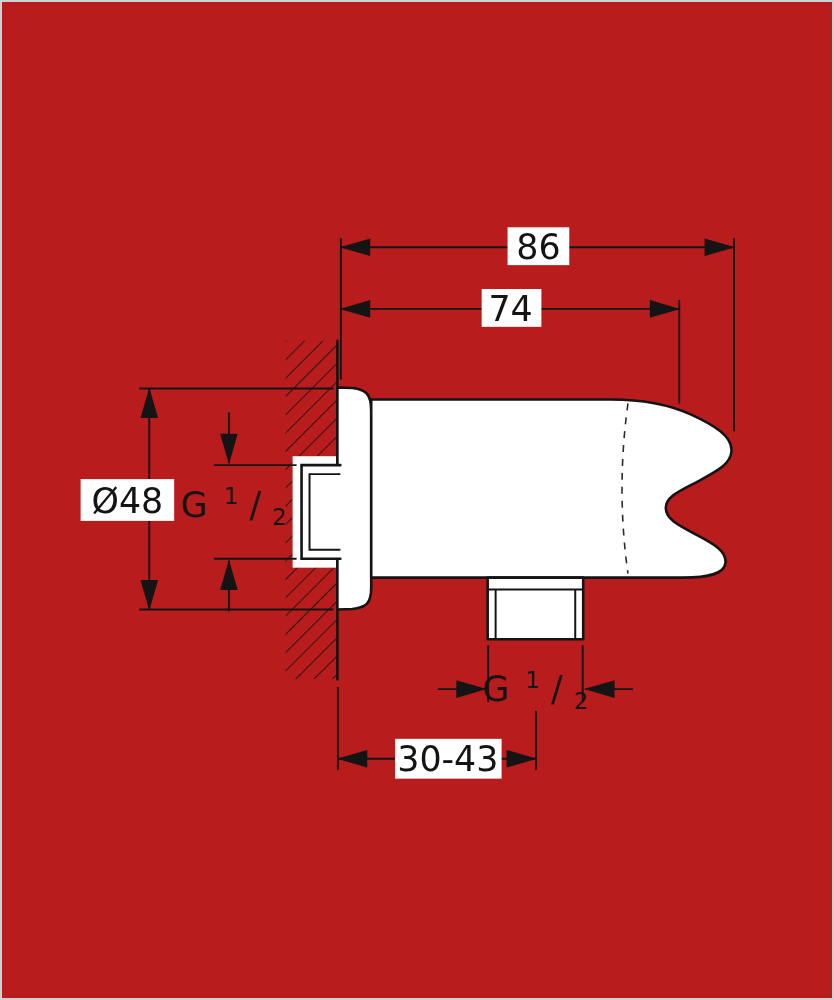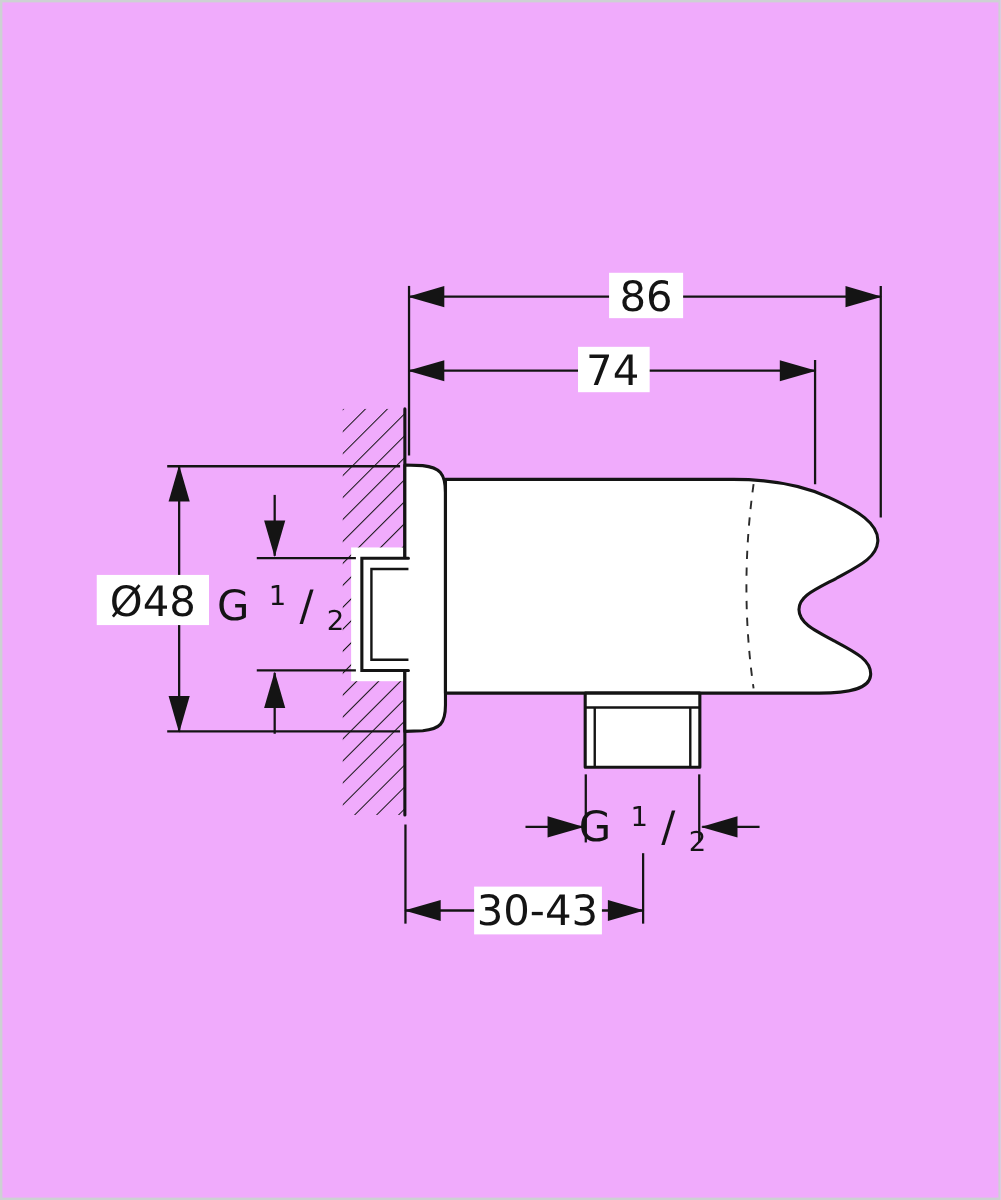--- a/index.html
+++ b/index.html
@@ -2,21 +2,21 @@
 <html><head>
 <meta charset="utf-8">
 <style>
   html, body { margin: 0; padding: 0; background: #ffffff; }
   .canvas {
     position: relative;
     width: 834px;
     height: 1000px;
     box-sizing: border-box;
     border: 2px solid #cdd1d3;
-    background: #f0abfc;
+    background: #b91c1c;
     font-family: "DejaVu Sans", sans-serif;
   }
   svg { position: absolute; inset: 0; width: 100%; height: 100%; }
 
   .outline   { fill: #ffffff; stroke: #141414; stroke-width: 2.6; stroke-linejoin: round; }
   .thick     { stroke: #141414; stroke-width: 2.6; fill: none; stroke-linecap: round; }
   .thin      { stroke: #141414; stroke-width: 2.0; fill: none; }
   .dim       { stroke: #141414; stroke-width: 1.9; fill: none; }
   .dashed    { stroke: #141414; stroke-width: 1.6; fill: none; stroke-dasharray: 7 7; opacity: .9; }
   .halo      { fill: #ffffff; }

